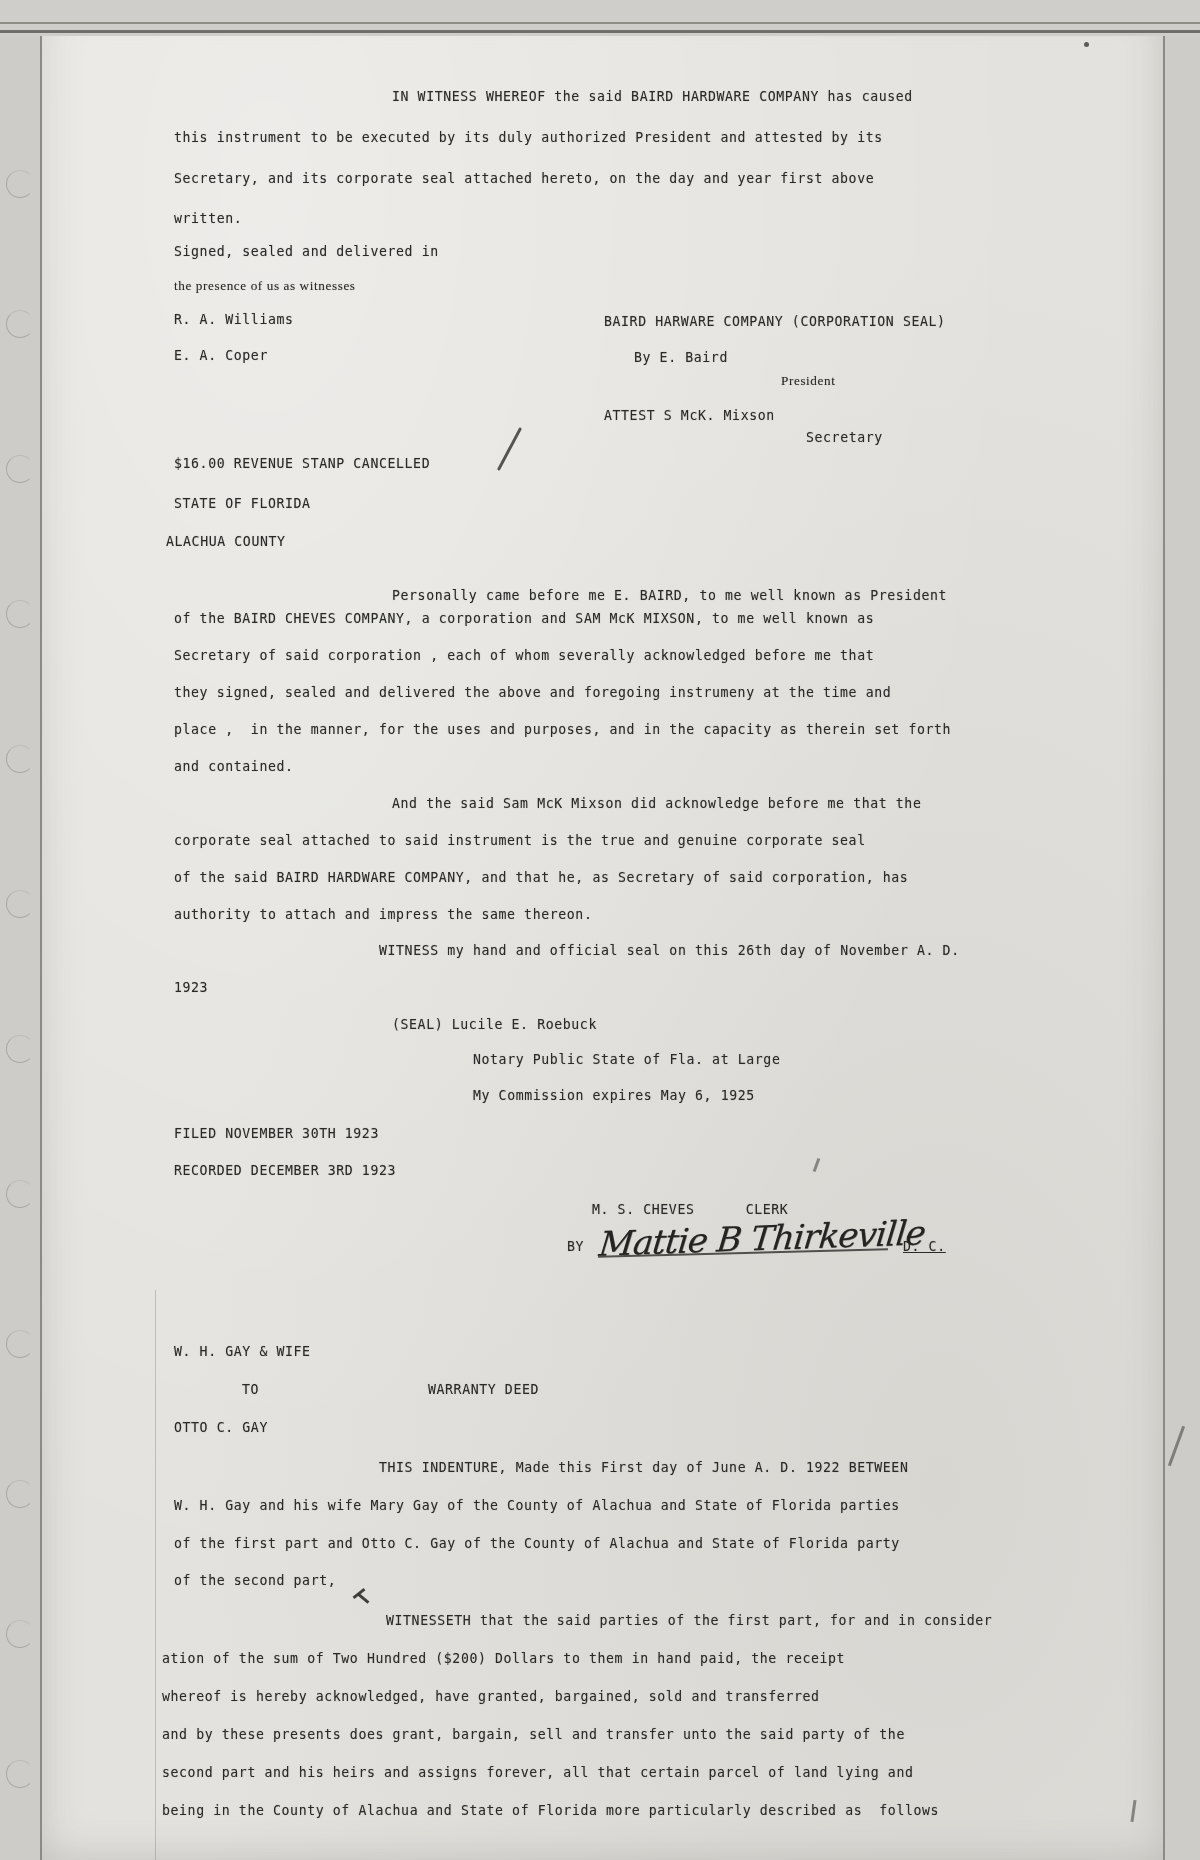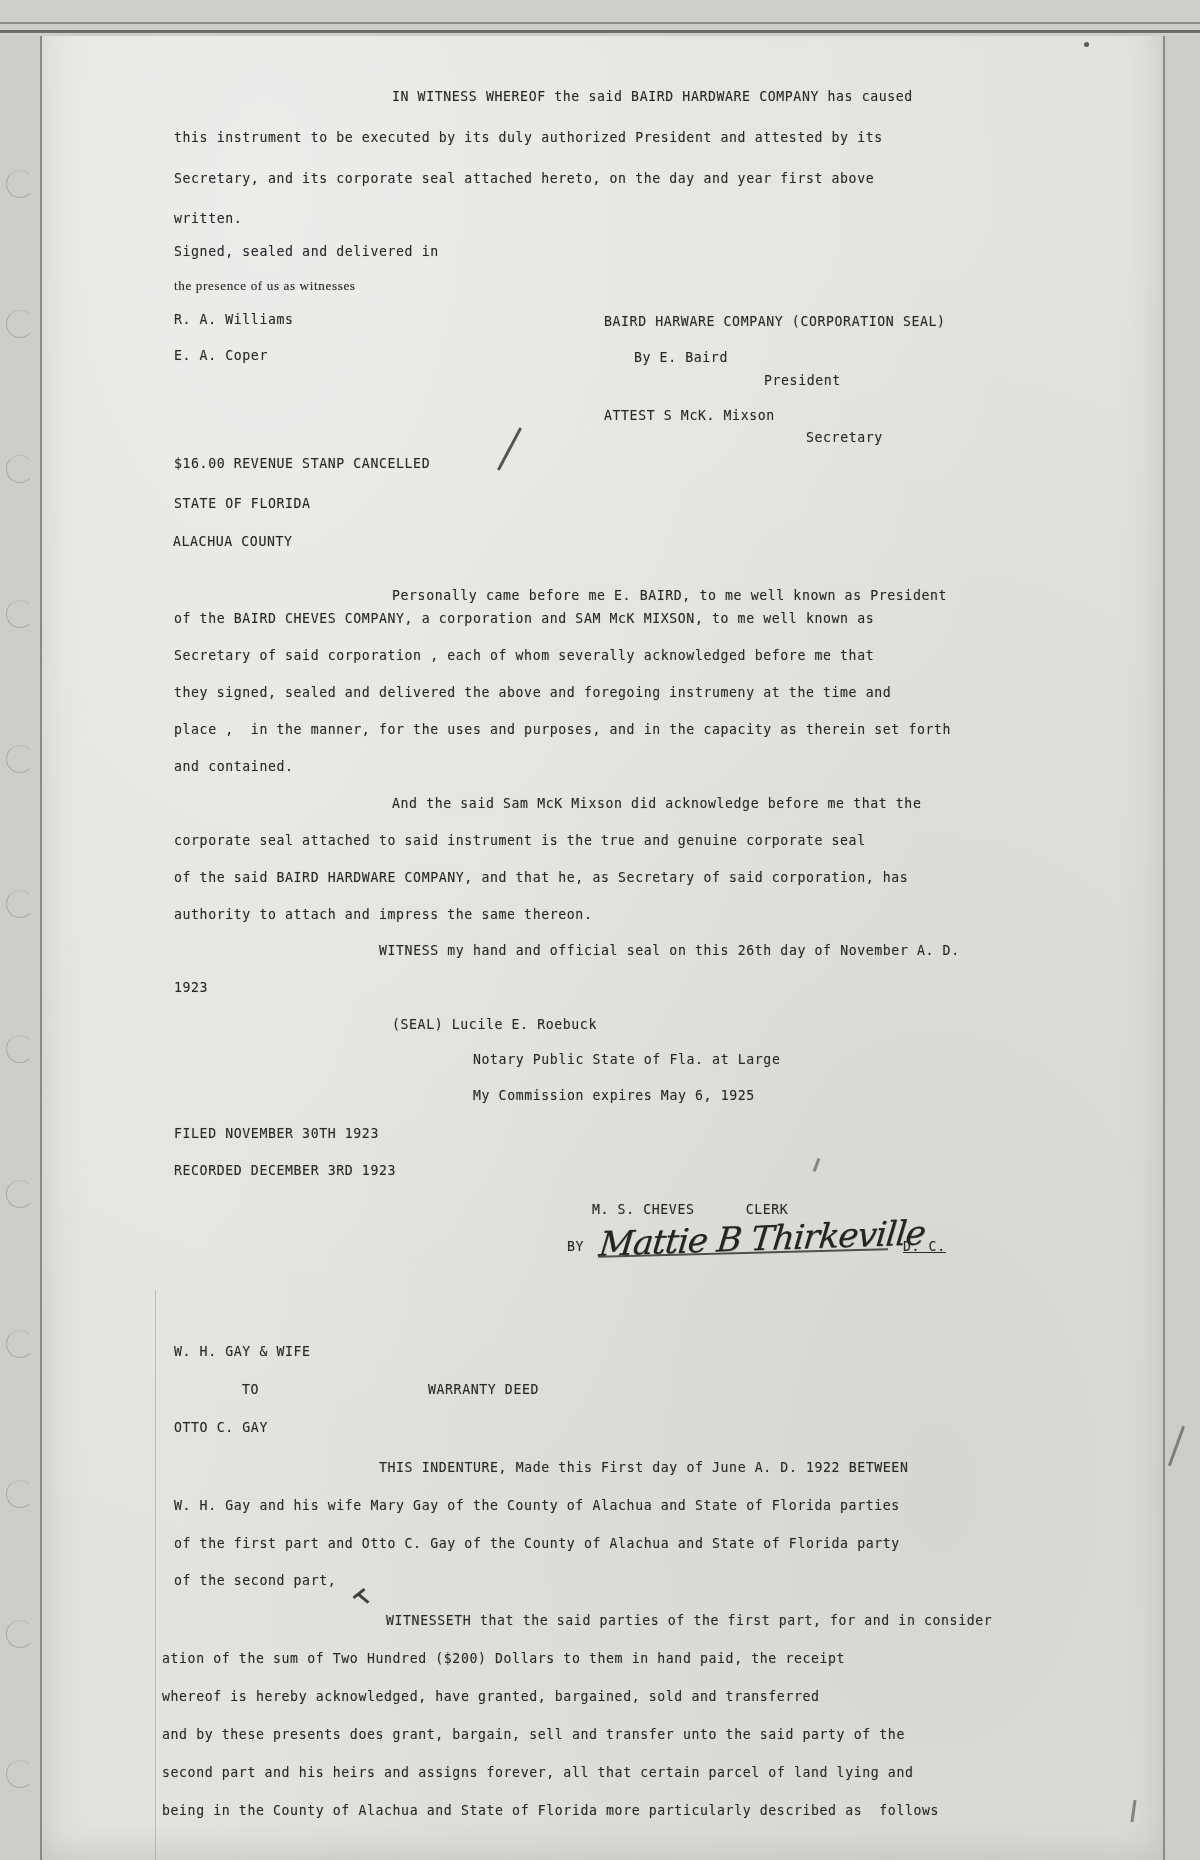--- a/index.html
+++ b/index.html
@@ -211,26 +211,26 @@
       <div class="t" style="left: 392px; top: 90px;">IN WITNESS WHEREOF the said BAIRD HARDWARE COMPANY has caused</div>
       <div class="t" style="left: 174px; top: 131px;">this instrument to be executed by its duly authorized President and attested by its</div>
       <div class="t" style="left: 174px; top: 172px;">Secretary, and its corporate seal attached hereto, on the day and year first above</div>
       <div class="t" style="left: 174px; top: 212px;">written.</div>
       <div class="t" style="left: 174px; top: 245px;">Signed, sealed and delivered in</div>
       <div class="t" style="left: 174px; top: 279px; font-family: Liberation Serif, serif;">the presence of us as witnesses</div>
       <div class="t" style="left: 174px; top: 313px;">R. A. Williams</div>
       <div class="t" style="left: 604px; top: 315px;">BAIRD HARWARE COMPANY (CORPORATION SEAL)</div>
       <div class="t" style="left: 174px; top: 349px;">E. A. Coper</div>
       <div class="t" style="left: 634px; top: 351px;">By E. Baird</div>
-      <div class="t" style="left: 764px; top: 374px;">President</div>
+      <div class="t" style="left: 781px; top: 374px; font-family: Liberation Serif, serif;">President</div>
       <div class="t" style="left: 604px; top: 409px;">ATTEST S McK. Mixson</div>
       <div class="t" style="left: 806px; top: 431px;">Secretary</div>
       <div class="t" style="left: 174px; top: 457px;">$16.00 REVENUE STANP CANCELLED</div>
       <div class="t" style="left: 174px; top: 497px;">STATE OF FLORIDA</div>
-      <div class="t" style="left: 173px; top: 535px;">ALACHUA COUNTY</div>
+      <div class="t" style="left: 166px; top: 535px;">ALACHUA COUNTY</div>
       <div class="t" style="left: 392px; top: 575px; margin-top: 14px;">Personally came before me E. BAIRD, to me well known as President</div>
       <div class="t" style="left: 174px; top: 612px;">of the BAIRD CHEVES COMPANY, a corporation and SAM McK MIXSON, to me well known as</div>
       <div class="t" style="left: 174px; top: 649px;">Secretary of said corporation , each of whom severally acknowledged before me that</div>
       <div class="t" style="left: 174px; top: 686px;">they signed, sealed and delivered the above and foregoing instrumeny at the time and</div>
       <div class="t" style="left: 174px; top: 723px;">place ,  in the manner, for the uses and purposes, and in the capacity as therein set forth</div>
       <div class="t" style="left: 174px; top: 760px;">and contained.</div>
       <div class="t" style="left: 392px; top: 797px;">And the said Sam McK Mixson did acknowledge before me that the</div>
       <div class="t" style="left: 174px; top: 834px;">corporate seal attached to said instrument is the true and genuine corporate seal</div>
       <div class="t" style="left: 174px; top: 871px;">of the said BAIRD HARDWARE COMPANY, and that he, as Secretary of said corporation, has</div>
       <div class="t" style="left: 174px; top: 908px;">authority to attach and impress the same thereon.</div>

